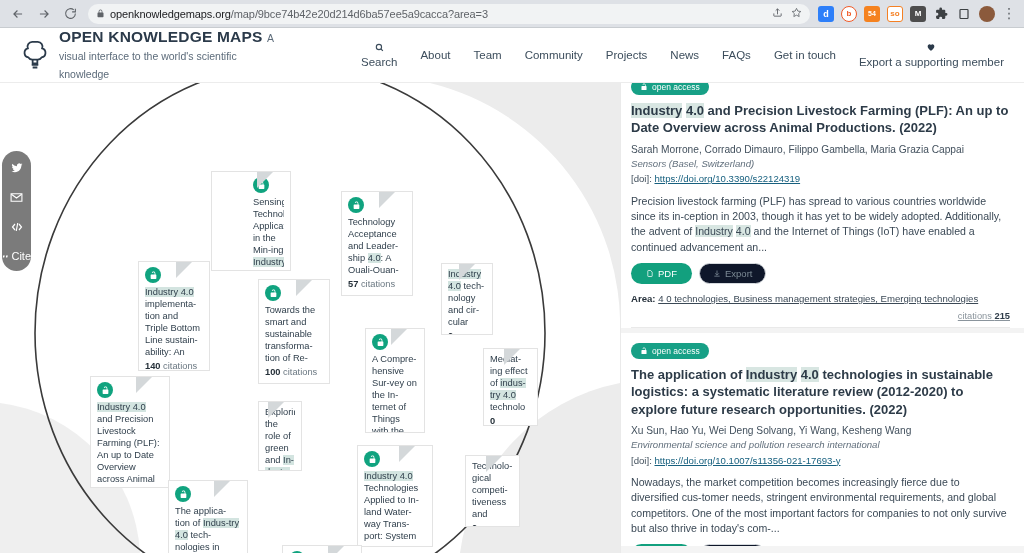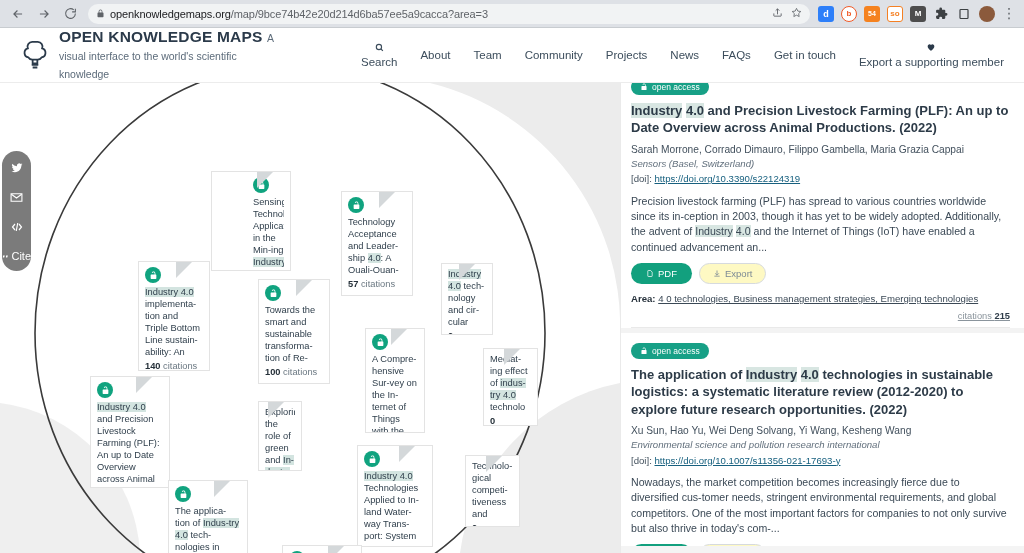--- a/index.html
+++ b/index.html
@@ -135,21 +135,21 @@
   .r-doi a { color: #17607f; text-decoration: underline; }
   .r-abs { font-size: 10.6px; color: #3b4956; line-height: 1.45; margin: 7px 0 8px; }
   .r-abs .hl { background: #d8e6e2; }
   .r-btns { display: flex; gap: 7px; align-items: center; margin-bottom: 9px; }
   .btn-pdf {
     background: #12a07e; color: #fff; font-size: 9.5px;
     border-radius: 12px; padding: 5px 15px; border: none;
     display: inline-flex; align-items: center; gap: 4px;
   }
   .btn-export {
-    background: #fef9c3; color: #7c8a95; font-size: 9.5px;
+    background: #0f172a; color: #7c8a95; font-size: 9.5px;
     border: 1px solid #d6dade; border-radius: 12px;
     padding: 4px 13px; display: inline-flex; align-items: center; gap: 4px;
   }
   .r-area { font-size: 9.6px; color: #3b4956; }
   .r-area b { color: #28333d; }
   .r-area a { color: #3b4956; text-decoration: underline; }
   .r-cit { text-align: right; font-size: 9.3px; color: #8a949c; margin-top: 7px; text-decoration: underline; }
   .r-cit b { color: #2d3b48; }
   .sep-strip { height: 5px; background: #f3f3f3; margin: 0 -14px 0 -10px; }
   .bottom-fade { position:absolute; left:0; right:0; bottom:0; height:7px;

